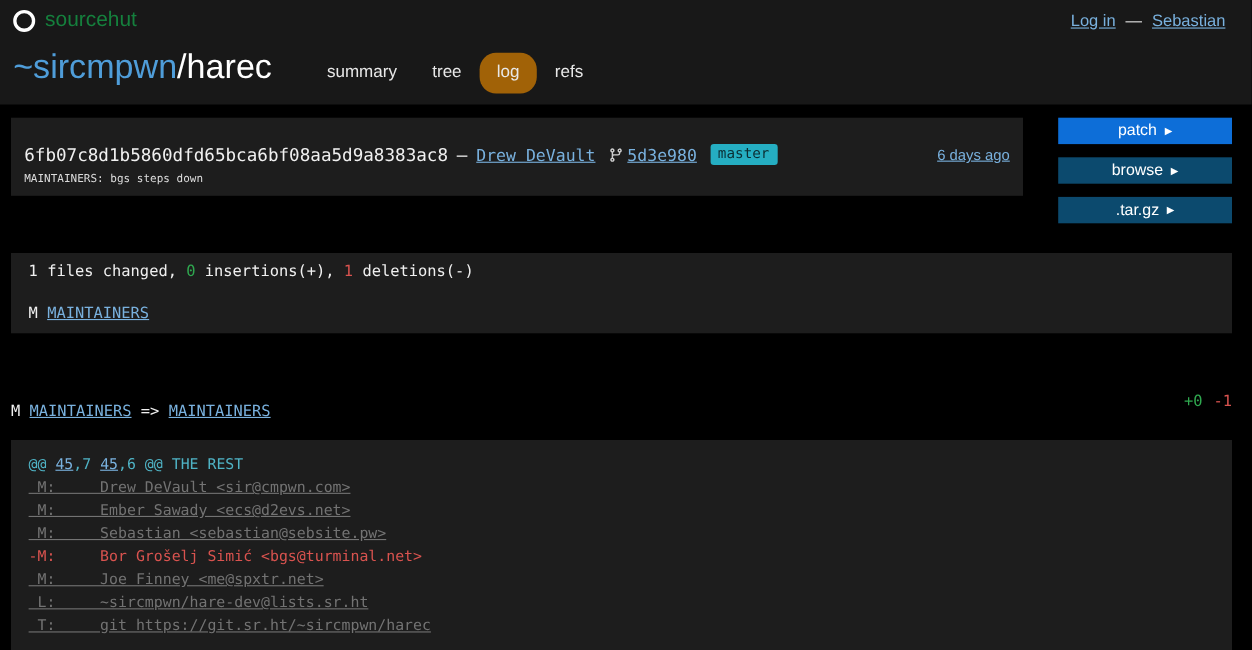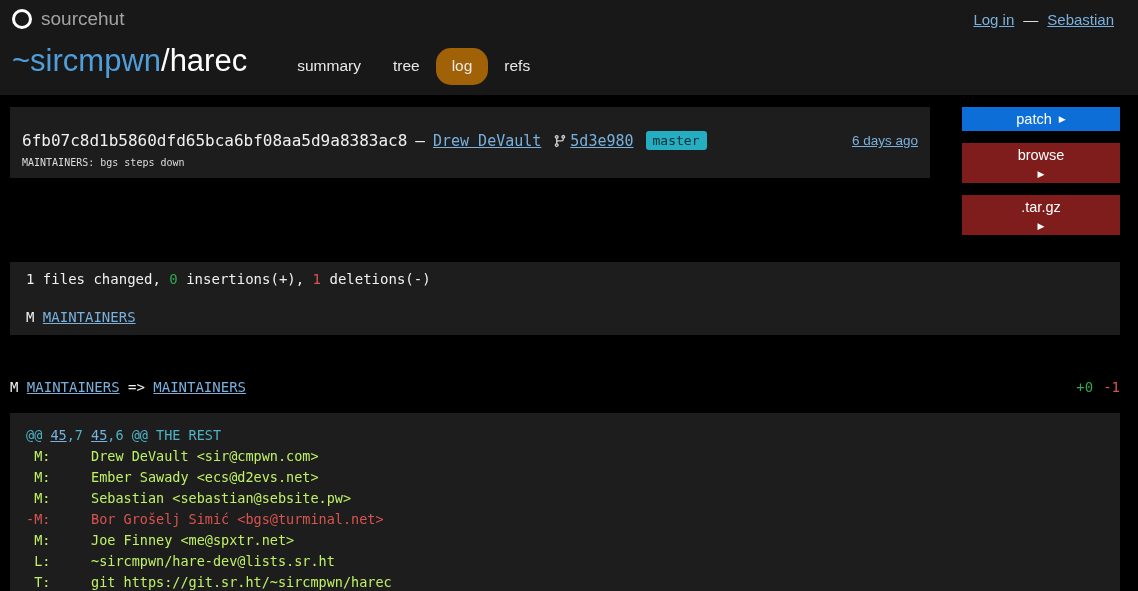--- a/index.html
+++ b/index.html
@@ -9,21 +9,21 @@
     color:#f2f2f2;
     font-family:"Liberation Sans", sans-serif;
   }
   a { color:#79b1de; text-decoration:underline; cursor:pointer; }
   .mono { font-family:"DejaVu Sans Mono", monospace; }
 
   
   .site-header { background:#181818; height:95px; }
   .topbar { display:flex; align-items:center; padding:8px 24px 2px 12px; }
   .logo { width:20px; height:20px; border:3px solid #fff; border-radius:50%; margin-right:9px; flex:0 0 auto; cursor:pointer; }
-  .brand { font-size:19px; color:#a3a3a3; text-decoration:none; }
+  .brand { font-size:19px; color:#15803d; text-decoration:none; }
   .topbar-right { margin-left:auto; display:flex; align-items:center; gap:9px; font-size:15px; color:#ddd; }
 
   .title-row { display:flex; align-items:flex-end; padding-left:12px; height:53px; }
   .repo-title { font-size:31px; font-weight:400; line-height:1.1; padding-bottom:7px; white-space:nowrap; }
   .repo-owner { color:#4f9dd9; text-decoration:none; }
   .repo-name { color:#fff; }
   .tabs { display:flex; margin-left:34px; }
   .tab { padding:9px 16px 10px; font-size:15.5px; color:#e8e8e8; text-decoration:none; }
   .tab.active { background:#a16207;border-radius:15px; }
 
@@ -41,37 +41,37 @@
   .parent-link { font-size:15px; }
   .badge { background:#25aec2; color:#0b2d33; font-size:13px; padding:2px 7px; border-radius:3px; margin-left:12px; text-decoration:none; cursor:pointer; }
   .commit-date { margin-left:auto; font-size:13.5px; font-family:"Liberation Sans", sans-serif; }
   .commit-msg { margin-top:7px; font-size:10px; color:#dcdcdc; white-space:pre; }
 
   .sidebar { margin-left:auto; width:158px; display:flex; flex-direction:column; gap:12px; }
   .btn { display:flex; align-items:center; justify-content:center; gap:7px;
          width:100%; padding:4px 8px; border:none; font-size:14.5px; color:#fff;
          font-family:"Liberation Sans", sans-serif; cursor:pointer; }
   .btn-primary { background:#0d6ed8; }
-  .btn-dark { background:#7f1d1d;flex-direction:column; }
+  .btn-dark { background:#0c4a6e; }
   .caret { font-size:9px; line-height:1; }
 
   .stats-panel { margin-top:27px; padding:9px 16px 10px; font-size:14px; }
   .stats-line { white-space:pre; color:#f0f0f0; }
   .stats-file { white-space:pre; margin-top:22px; color:#f0f0f0; }
 
   .green { color:#2fa84f; }
   .red { color:#d9534f; }
 
   .diff-file-header { margin-top:44px; display:flex; align-items:center; font-size:14px; color:#f0f0f0; }
-  .diff-file-header .left { white-space:pre; }
+  .diff-file-header .left { white-space:pre;margin-top:19px; }
   .diff-file-header .right { margin-left:auto; display:flex; gap:10px; }
 
   .diff-panel { margin-top:18px; padding:12px 16px 14px; font-size:13.5px; line-height:21px; }
   .line { white-space:pre; }
-  .line.context { color:#bef264; }
+  .line.context { color:#737373;text-decoration:underline; }
   .line.deletion { color:#d9534f; }
   .hunk { color:#4fb3c5; }
   .hunk a { color:#79b1de; }
 </style>
 </head>
 <body>
 
 <header class="site-header">
   <div class="topbar">
     <span class="logo"></span>

